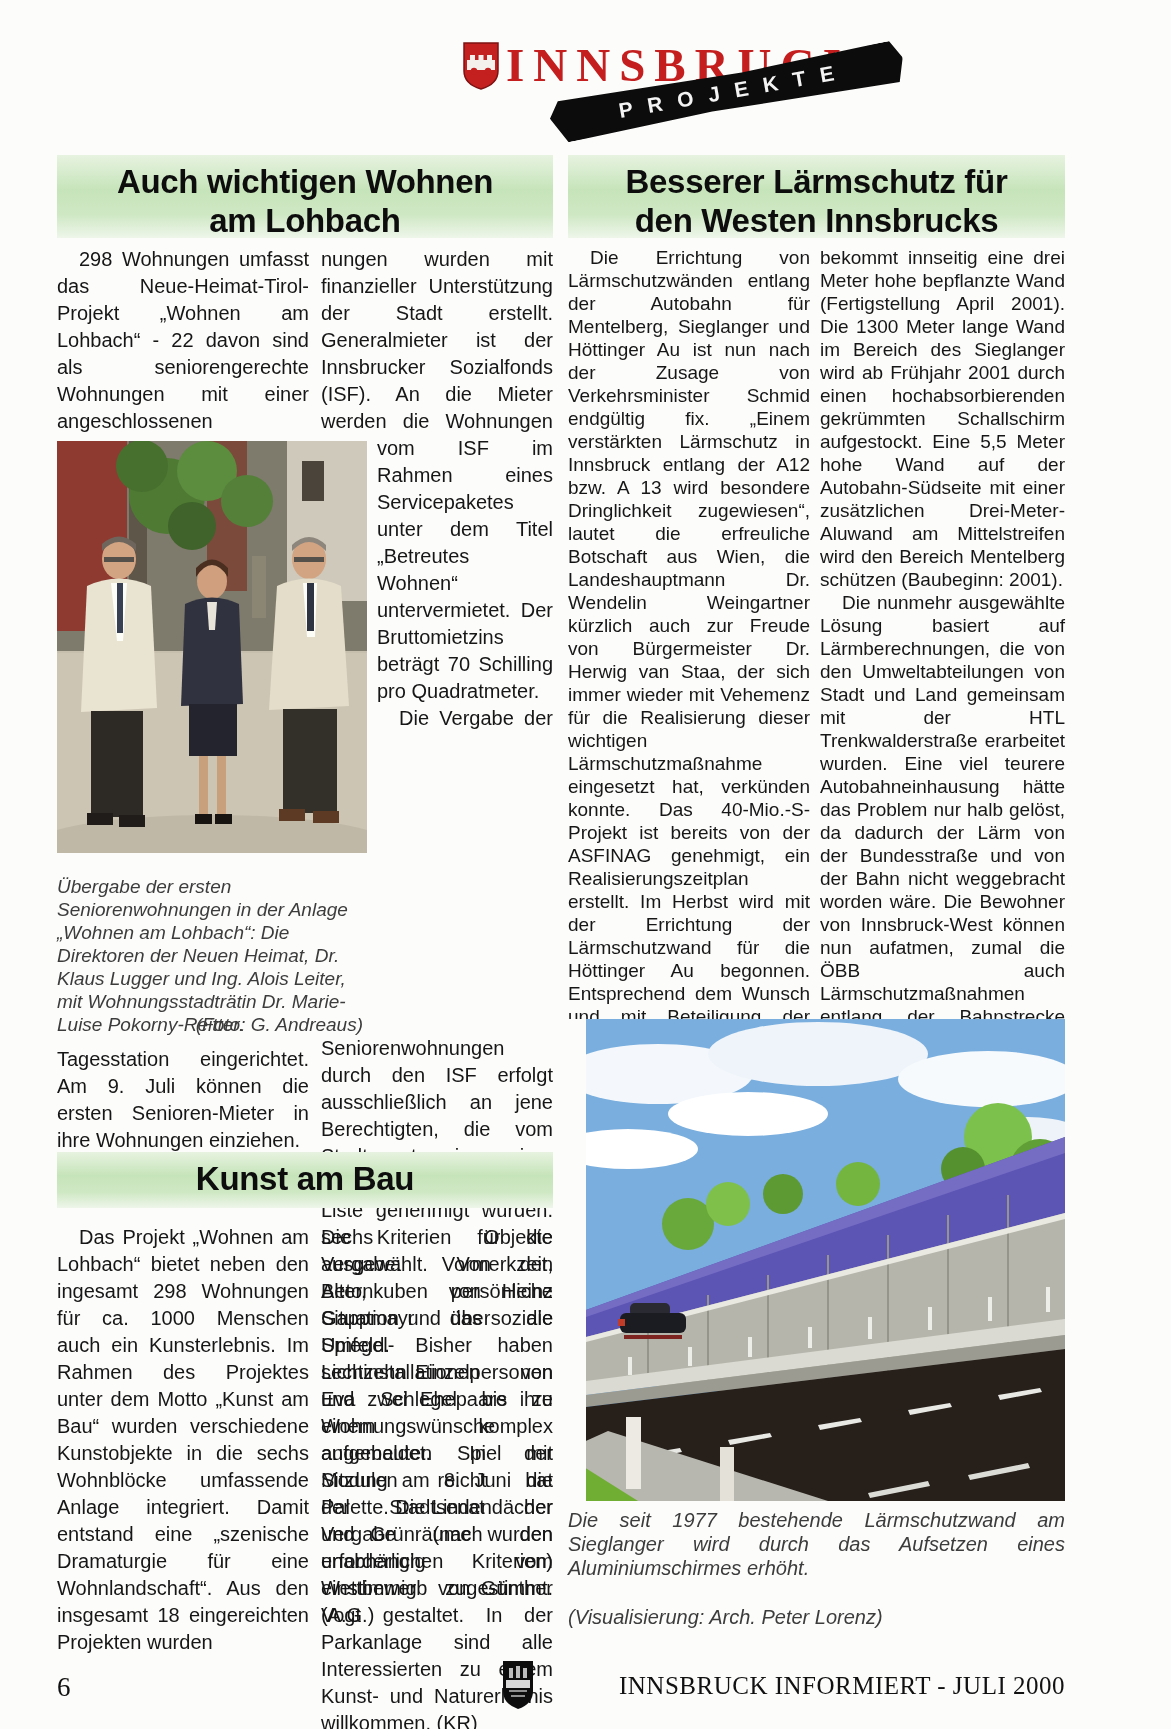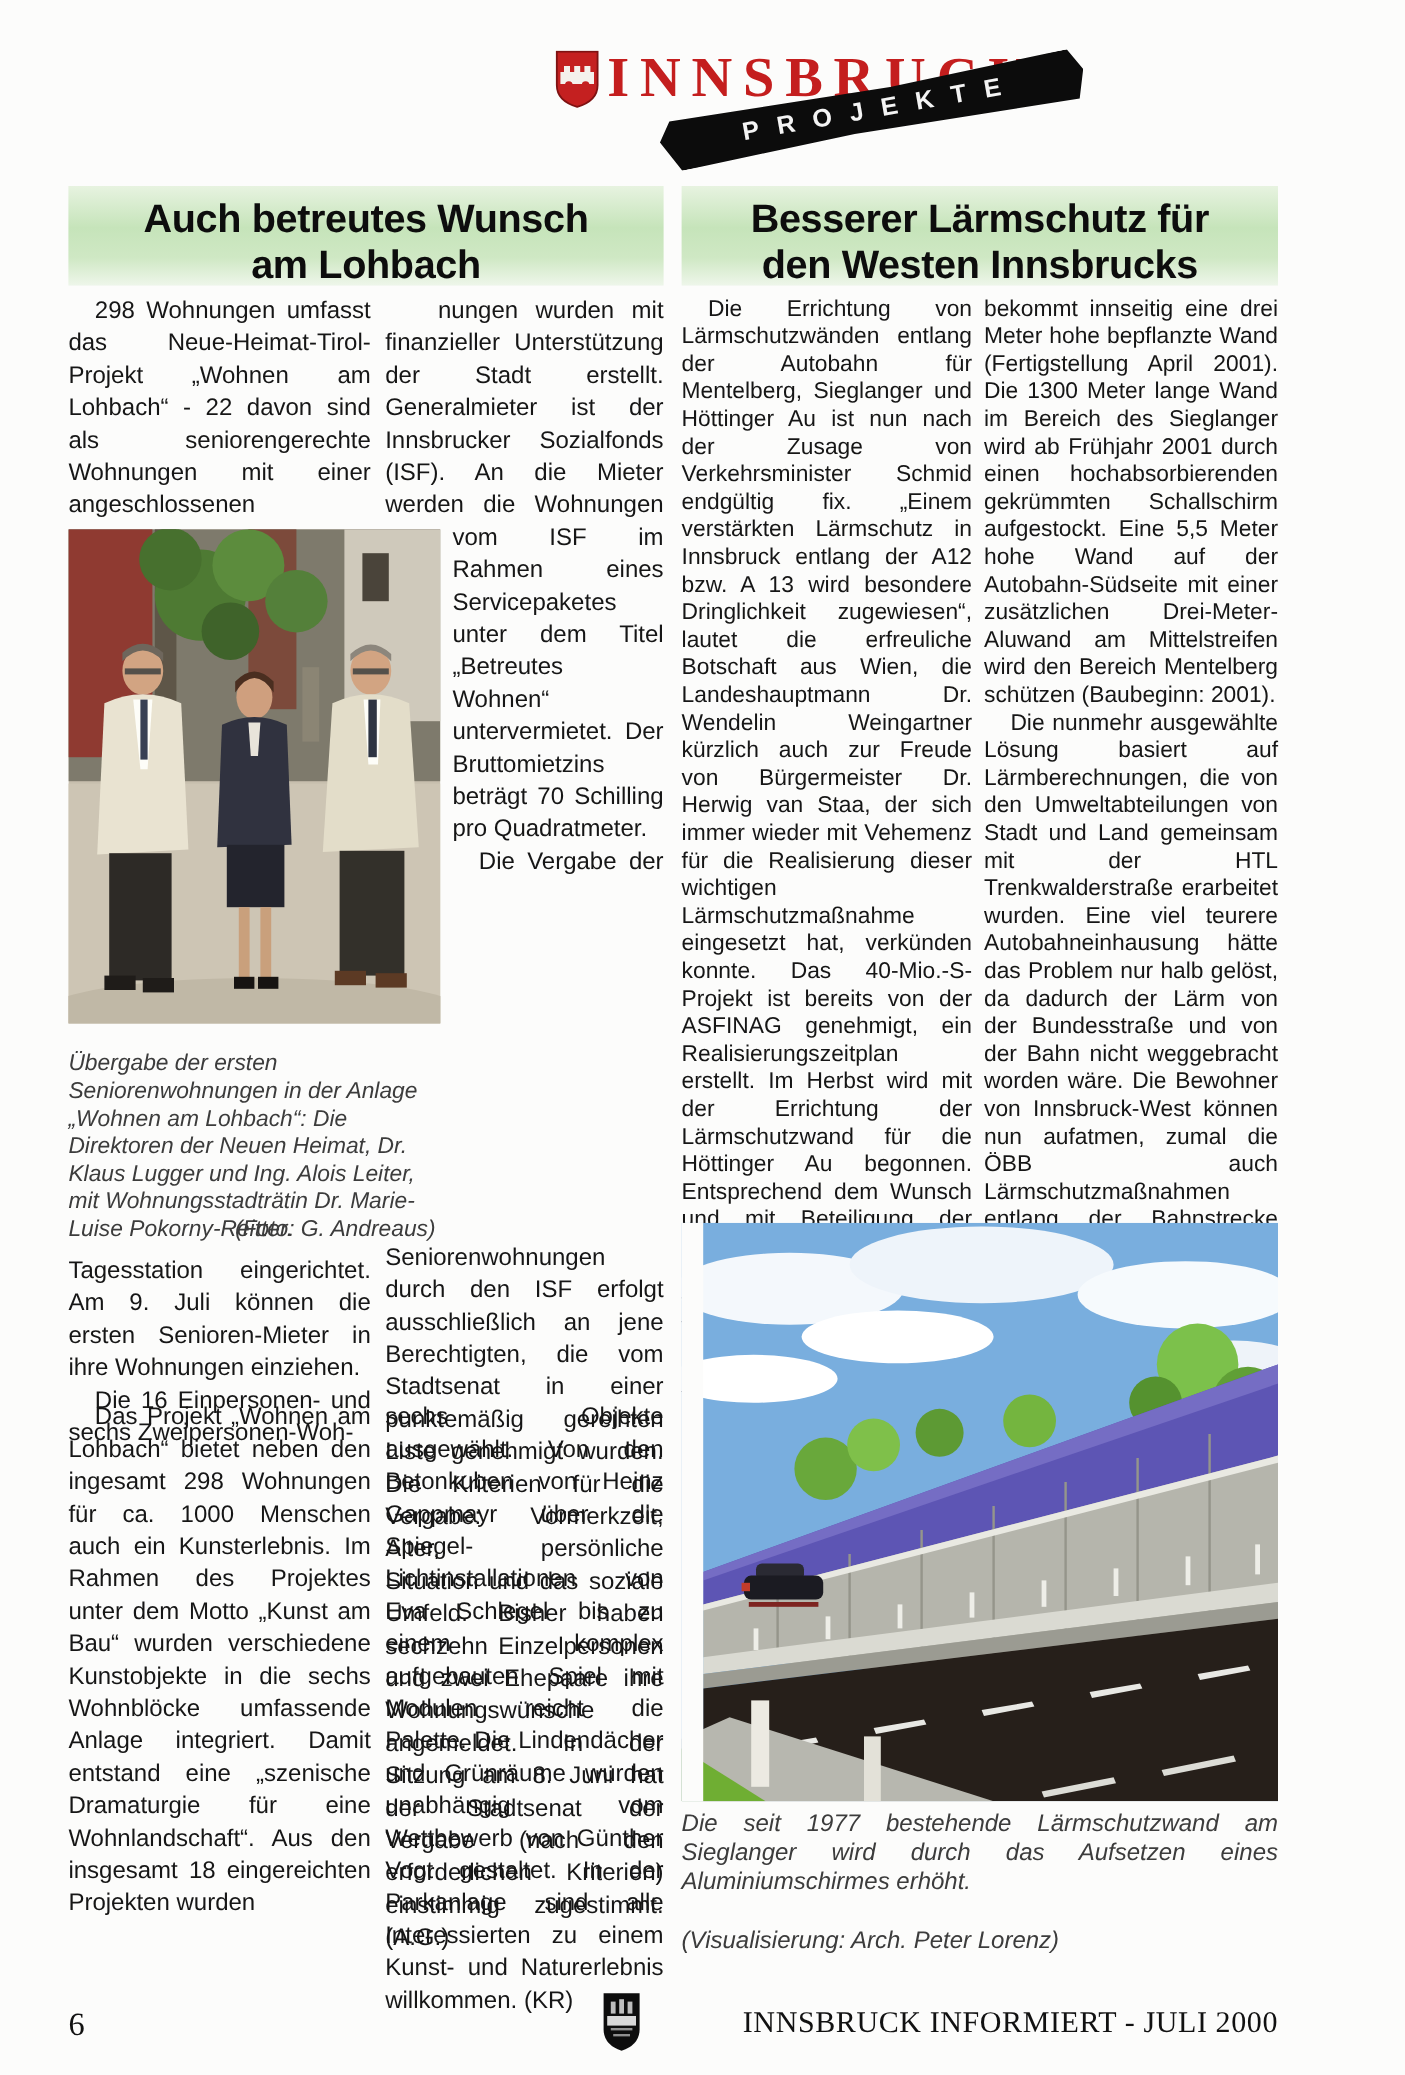--- a/index.html
+++ b/index.html
@@ -54,21 +54,21 @@
   .viz-caption{
     margin-top:7px;font-style:italic;font-size:20px;line-height:24px;
     color:#3c3c3c;text-align:justify;
   }
   .viz-credit{text-align:left;font-style:italic;font-size:20px;line-height:24px;color:#3c3c3c;margin-top:25px;}
   .footer{position:absolute;left:0;top:1660px;width:1171px;height:60px;
     font-family:"Liberation Serif",serif;color:#111;}
   .page-num{position:absolute;left:57px;top:12px;font-size:27px;}
   .footer-crest{position:absolute;left:502px;top:0px;width:32px;height:50px;}
   .footer-title{position:absolute;right:106px;top:12px;font-size:25px;letter-spacing:0.5px;}
-  .sp{white-space:pre-wrap;margin-left:44px;}
+  .sp{white-space:pre-wrap;}
 </style>
 </head>
 <body>
 
 <div class="masthead">
   <svg class="mast-crest" viewBox="0 0 38 48">
     <path d="M2,1 h34 v28 q0,13 -17,18 q-17,-5 -17,-18 z" fill="#c42020" stroke="#7e1212" stroke-width="1.5"></path>
     <rect x="5" y="18" width="28" height="10" fill="#f4f1ec"></rect>
     <rect x="8" y="13" width="5" height="6" fill="#f4f1ec"></rect>
     <rect x="16.5" y="13" width="5" height="6" fill="#f4f1ec"></rect>
@@ -77,21 +77,21 @@
     <circle cx="26" cy="29" r="3.2" fill="#c42020"></circle>
   </svg>
   <div class="mast-title">INNSBRUCK</div>
   <div class="banner">
     <span>PROJEKTE</span>
   </div>
 </div>
 
 <div class="article-left">
   <div class="headline-box">
-    <div>Auch betreutes Wunsch</div>
+    <div>Auch wichtigen Wohnen</div>
     <div>am Lohbach</div>
   </div>
   <div class="cols bodytext">
     <div class="c1">
       <p class="p indent">298 Wohnungen umfasst das Neue-Heimat-Tirol-Projekt „Wohnen am Lohbach“ - 22 davon sind als seniorengerechte Wohnungen mit einer angeschlossenen</p>
       <div class="photo">
         <svg viewBox="0 0 310 412" width="310" height="412">
           <rect width="310" height="412" fill="#c7bfae"></rect>
           <rect width="310" height="210" fill="#7e7a6c"></rect>
           <rect x="0" y="0" width="70" height="190" fill="#8f3a31"></rect>
@@ -161,20 +161,23 @@
       <p class="p indent">Im Detail: Die Höttinger Au</p>
     </div>
     <div class="c2">
       <p class="p">bekommt innseitig eine drei Meter hohe bepflanzte Wand (Fertigstellung April 2001). Die 1300 Meter lange Wand im Bereich des Sieglanger wird ab Frühjahr 2001 durch einen hochabsorbierenden gekrümmten Schallschirm aufgestockt. Eine 5,5 Meter hohe Wand auf der Autobahn-Südseite mit einer zusätzlichen Drei-Meter-Aluwand am Mittelstreifen wird den Bereich Mentelberg schützen (Baubeginn: 2001).</p>
       <p class="p indent">Die nunmehr ausgewählte Lösung basiert auf Lärmberechnungen, die von den Umweltabteilungen von Stadt und Land gemeinsam mit der HTL Trenkwalderstraße erarbeitet wurden. Eine viel teurere Autobahneinhausung hätte das Problem nur halb gelöst, da dadurch der Lärm von der Bundesstraße und von der Bahn nicht weggebracht worden wäre. Die Bewohner von Innsbruck-West können nun aufatmen, zumal die ÖBB auch Lärmschutzmaßnahmen entlang der Bahnstrecke zugesagt haben. (WW)</p>
     </div>
   </div>
 </div>
 
 <div class="kunst">
+  <div class="headline-box">
+    <div>Kunst am Bau</div>
+  </div>
   <div class="cols bodytext">
     <div class="c1">
       <p class="p indent">Das Projekt „Wohnen am Lohbach“ bietet neben den ingesamt 298 Wohnungen für ca. 1000 Menschen auch ein Kunsterlebnis. Im Rahmen des Projektes unter dem Motto „Kunst am Bau“ wurden verschiedene Kunstobjekte in die sechs Wohnblöcke umfassende Anlage integriert. Damit entstand eine „szenische Dramaturgie für eine Wohnlandschaft“. Aus den insgesamt 18 eingereichten Projekten wurden</p>
     </div>
     <div class="c2">
       <p class="p">sechs Objekte ausgewählt. Von den Betonkuben von Heinz Gappmayr über die Spiegel-Lichtinstallationen von Eva Schlegel bis zu einem komplex aufgebauten Spiel mit Modulen reicht die Palette. Die Lindendächer und Grünräume wurden unabhängig vom Wettbewerb von Günther Vogt gestaltet. In der Parkanlage sind alle Interessierten zu einem Kunst- und Naturerlebnis willkommen. (KR)</p>
     </div>
   </div>
 </div>
 

